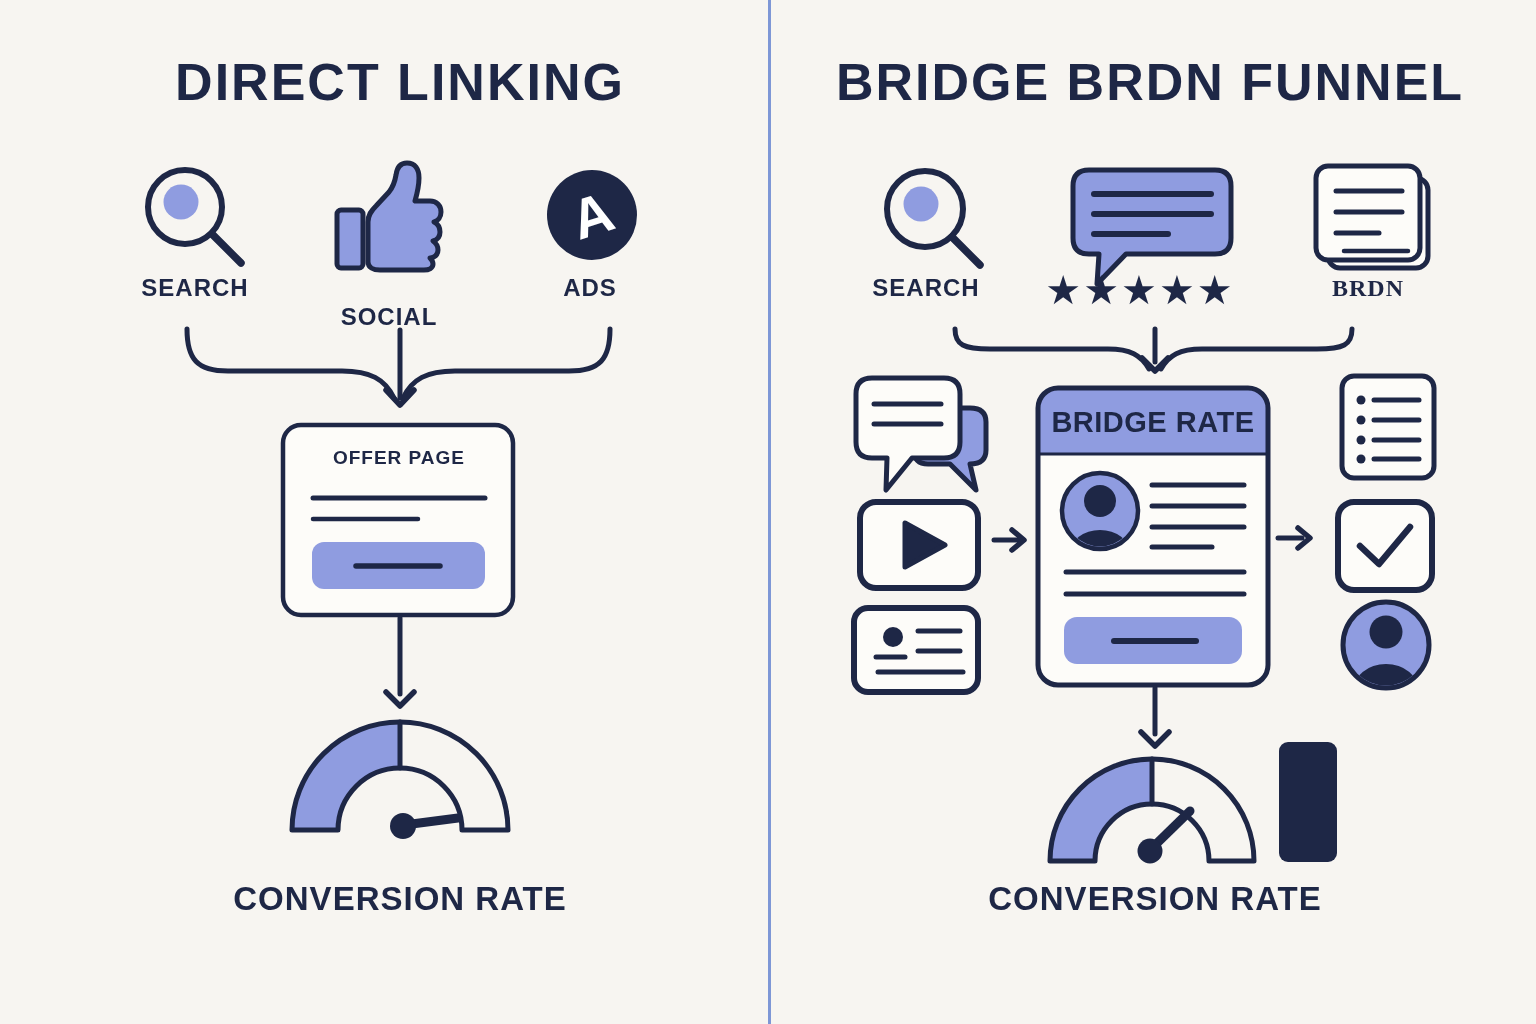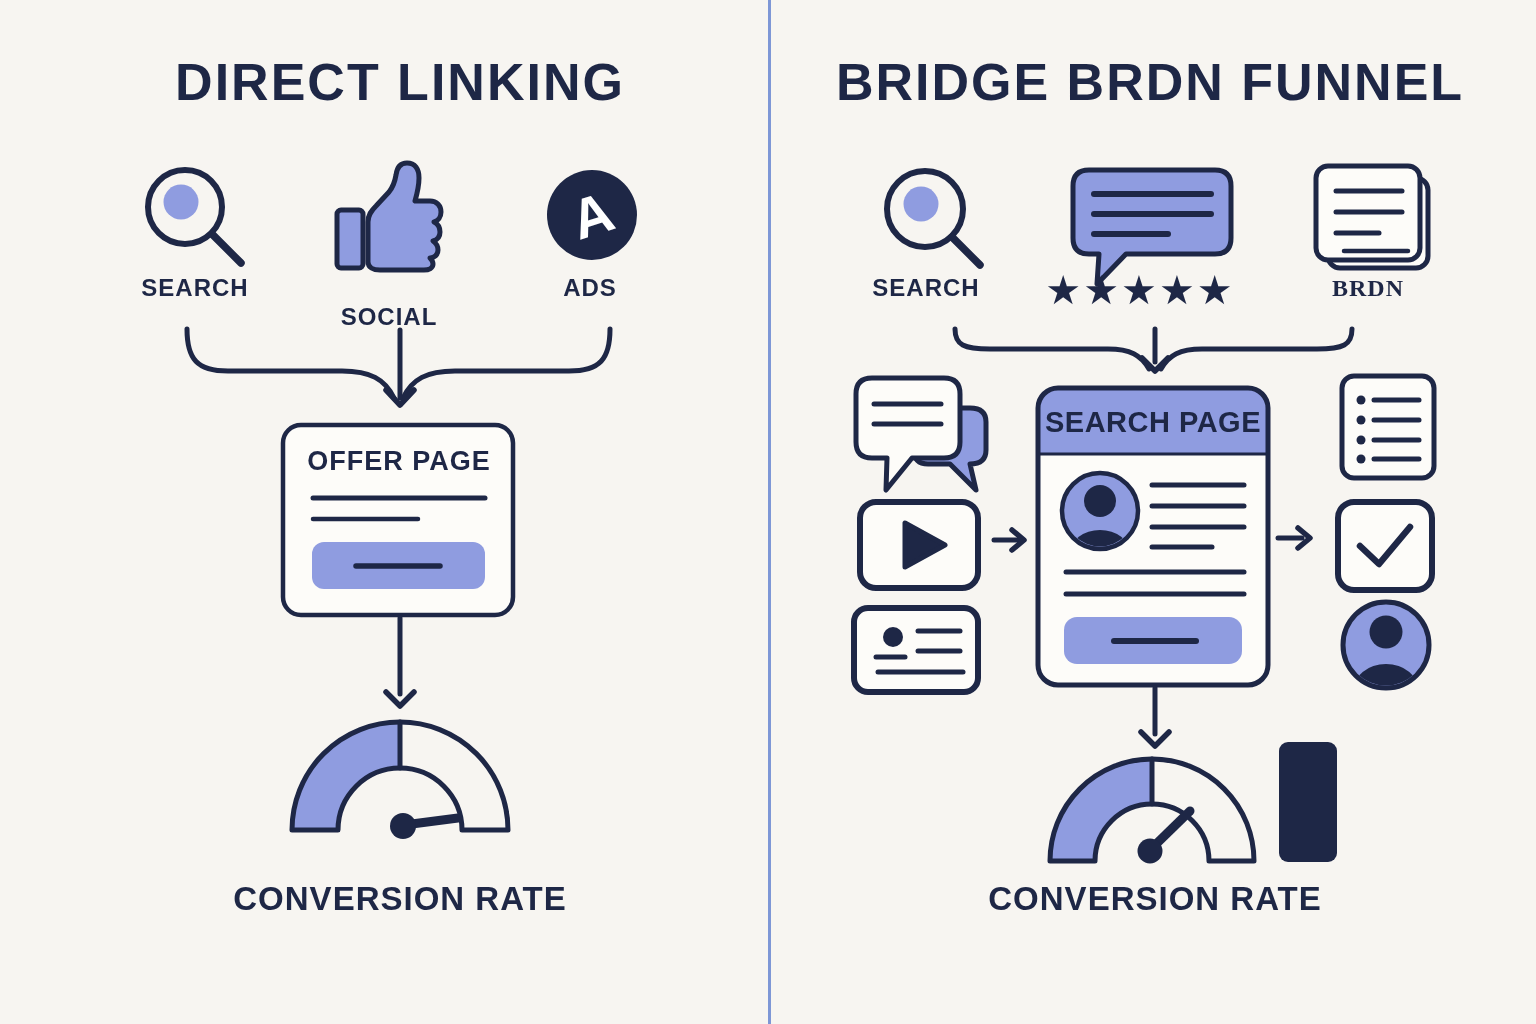--- a/index.html
+++ b/index.html
@@ -11,21 +11,21 @@
   .fb{fill:var(--blue);}
   .fn{fill:var(--navy);}
   .fw{fill:var(--card);}
   .fwhite{fill:var(--white);}
   .t{position:absolute;color:var(--navy);font-weight:bold;white-space:nowrap;
      transform:translateX(-50%);line-height:1;}
   .title{font-size:52px;letter-spacing:2px;}
   .lbl{font-size:24px;letter-spacing:1px;}
   .conv{font-size:33px;letter-spacing:1px;}
   .stars{font-size:40px;letter-spacing:2px;font-family:"DejaVu Sans",sans-serif;}
-  .cardtitle{font-size:27px;letter-spacing:1px;}
+  .cardtitle{font-size:19px;letter-spacing:1px;}
   .bptitle{font-size:29px;letter-spacing:0.5px;}
   #divider{position:absolute;top:0;width:3px;height:1024px;background:var(--divider);}
   svg text{font-family:"Liberation Sans",sans-serif;}
 </style>
 </head>
 <body>
 
 <div id="stage">
 
   <svg id="gfx" width="1536" height="1024" viewBox="0 0 1536 1024">
@@ -216,18 +216,18 @@
     <div class="t lbl" style="left:590px;top:276px;">ADS</div>
     <div class="t cardtitle" style="left:399px;top:448px;">OFFER PAGE</div>
     <div class="t conv" style="left:400px;top:882px;">CONVERSION RATE</div>
   </div>
 
   <div>
     <div class="t title" style="left:1150px;top:56px;">BRIDGE BRDN FUNNEL</div>
     <div class="t lbl" style="left:926px;top:276px;">SEARCH</div>
     <div class="t stars" style="left:1140px;top:270px;">★★★★★</div>
     <div class="t lbl" style="left:1368px;top:276px;font-family:Liberation Serif, serif;">BRDN</div>
-    <div class="t bptitle" style="left:1153px;top:408px;">SEARCH PAGE</div>
+    <div class="t bptitle" style="left:1153px;top:408px;">BRIDGE RATE</div>
     <div class="t conv" style="left:1155px;top:882px;">CONVERSION RATE</div>
   </div>
 
   <div id="divider" style="left:768px;"></div>
 </div>
 
 </body></html>

